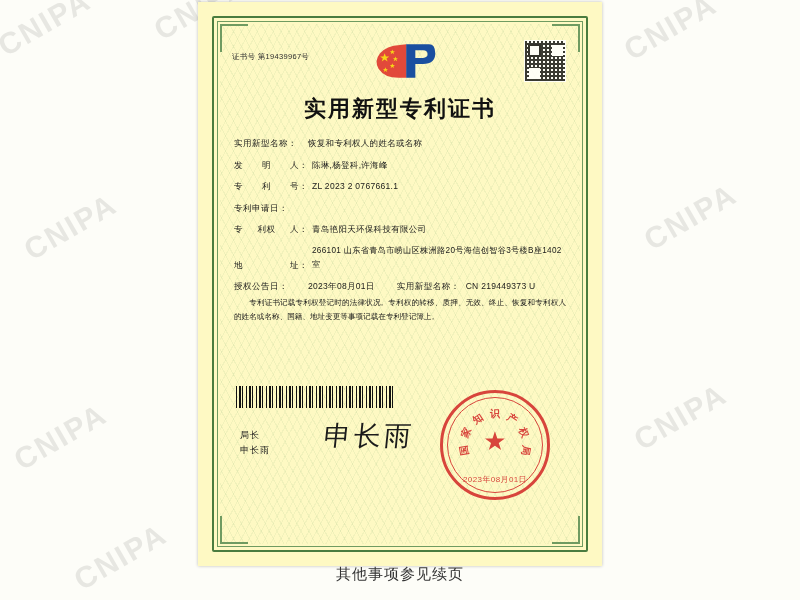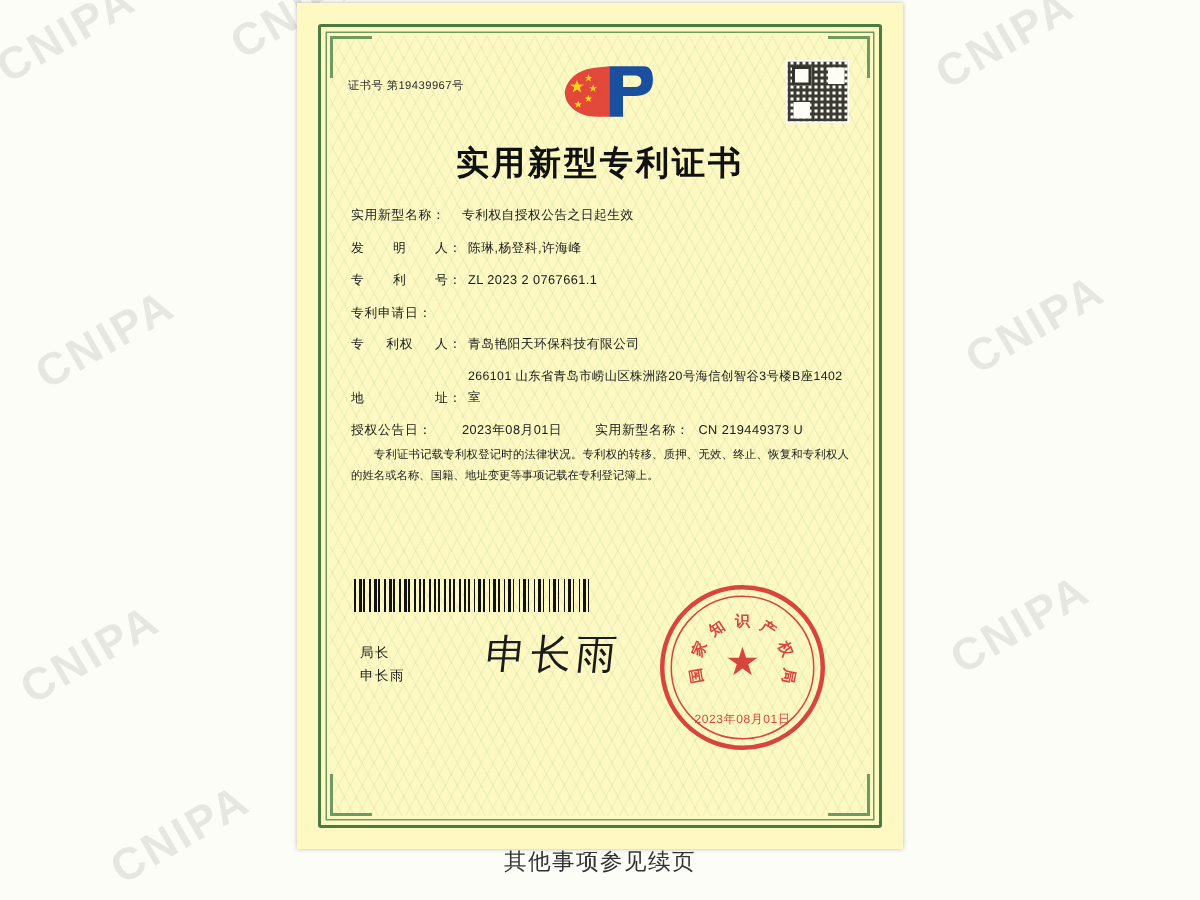--- a/index.html
+++ b/index.html
@@ -328,21 +328,21 @@
 
       <div class="cert-no">证书号 第19439967号</div>
       <div class="qr"></div>
 
       <div class="title">实用新型专利证书</div>
 
       <div class="fields">
 
         <div class="row">
           <div class="lbl">实用新型名称：</div>
-          <div class="val">专利权自授权公告之日起生效</div>
+          <div class="val">恢复和专利权人的姓名或名称</div>
         </div>
 
         <div class="row">
           <div class="lbl spread">
             <span>发</span>
             <span>明</span>
             <span>人：</span>
           </div>
           <div class="val">陈琳,杨登科,许海峰</div>
         </div>

